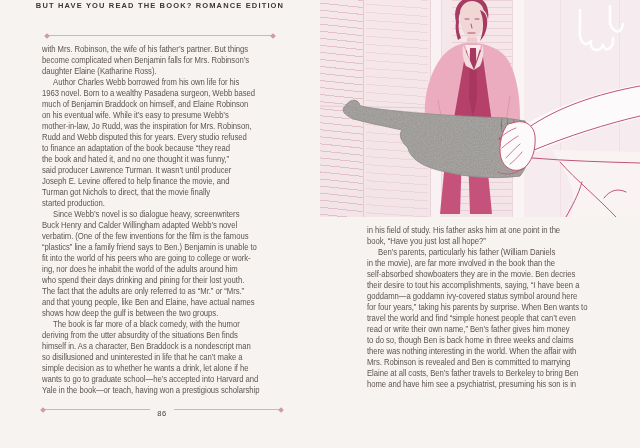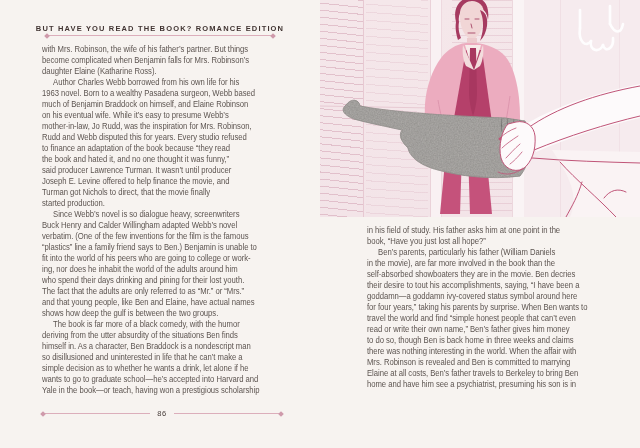--- a/index.html
+++ b/index.html
@@ -2,36 +2,36 @@
 <html><head>
 <meta charset="utf-8">
 <style>
   html,body{margin:0;padding:0;width:640px;height:448px;overflow:hidden;}
   .spread{position:relative;width:640px;height:448px;background:#f7f3f0;
           font-family:"Liberation Sans",sans-serif;}
   .page{position:absolute;top:0;width:320px;height:448px;}
   .page-left{left:0;}
   .page-right{left:320px;}
 
-  .running-header{position:absolute;top:24px;left:0;right:0;text-align:center;
+  .running-header{position:absolute;top:1px;left:0;right:0;text-align:center;
     font-size:7.5px;font-weight:bold;letter-spacing:1.15px;color:#413432;}
   .header-rule{position:absolute;top:35px;left:47px;width:226px;height:1px;background:#dcaebb;}
   .header-rule::before,.header-rule::after{content:"";position:absolute;top:-1.5px;width:4px;height:4px;
     background:#cf9aab;transform:rotate(45deg);}
   .header-rule::before{left:-2px;}
   .header-rule::after{right:-2px;}
 
   .body-text{position:absolute;font-size:9px;line-height:11px;letter-spacing:-0.05px;
     color:#5d5551;white-space:pre-line;width:292px;transform:scaleX(.855);transform-origin:0 0;}
   .page-left .body-text{top:44px;left:42px;}
   .page-right .body-text{top:225px;left:47px;}
   .para{margin:0;}
   .para.indent{text-indent:13px;}
 
-  .footer{position:absolute;top:409px;display:flex;align-items:center;gap:7px;}
+  .footer{position:absolute;top:409px;display:flex;align-items:flex-start;gap:7px;}
   .page-left .footer{left:42px;width:240px;}
   .page-right .footer{left:47px;width:238px;}
   .fline{flex:1;height:1px;background:#dcaebb;position:relative;}
   .fline.outer-l::before{content:"";position:absolute;left:-1px;top:-1.5px;width:4px;height:4px;
     background:#cf9aab;transform:rotate(45deg);}
   .fline.outer-r::after{content:"";position:absolute;right:-1px;top:-1.5px;width:4px;height:4px;
     background:#cf9aab;transform:rotate(45deg);}
   .page-number{font-size:7.5px;color:#4a403d;letter-spacing:.5px;}
 
   

